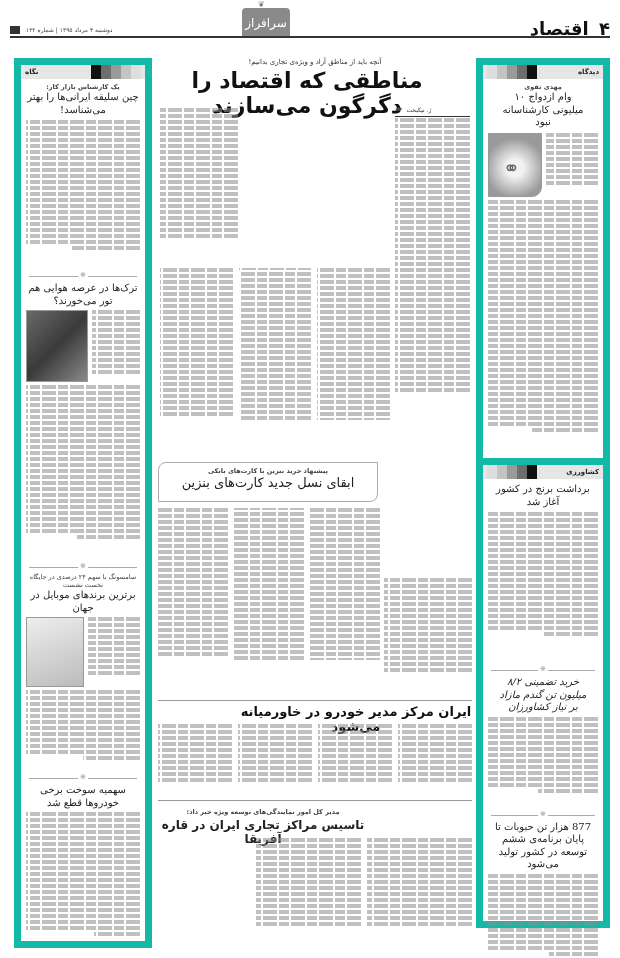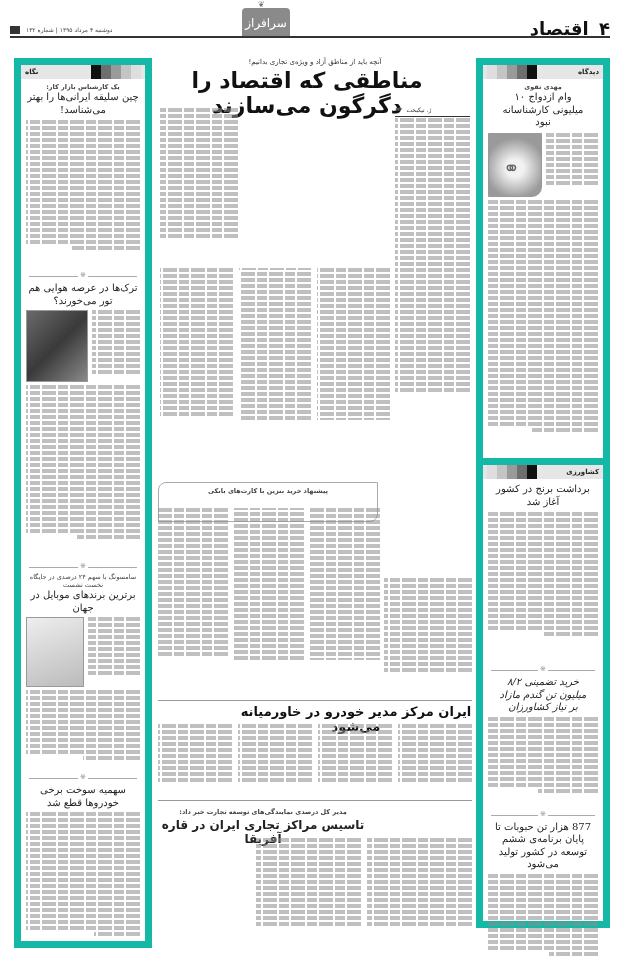--- a/index.html
+++ b/index.html
@@ -511,22 +511,23 @@
     <span class="l"></span>
     <span class="l"></span>
     <span class="l"></span>
     <span class="l"></span>
     <span class="l"></span>
     <span class="l"></span>
     <span class="l"></span>
     <span class="l"></span>
 </div>
 
-<div class="abs rounded-hdr" style="left:158px; top:462px; width:220px; height:40px; padding-top:4px;margin-top:20px;">
+<div class="abs rounded-hdr" style="left:158px; top:462px; width:220px; height:40px; padding-top:4px;">
   <div class="kicker">پیشنهاد خرید بنزین با کارت‌های بانکی</div>
+  <div class="headline" style="font-size:13px; font-family:'DejaVu Sans', sans-serif;">ابقای نسل جدید کارت‌های بنزین</div>
 </div>
 
 <div class="abs body-text" style="left:158px; top:508px; width:222px; height:186px; column-count:3; column-gap:6px;">
   <span class="l"></span>
     <span class="l"></span>
     <span class="l"></span>
     <span class="l"></span>
     <span class="l"></span>
     <span class="l"></span>
     <span class="l"></span>
@@ -658,21 +659,21 @@
     <span class="l"></span>
     <span class="l"></span>
     <span class="l"></span>
     <span class="l"></span>
     <span class="l"></span>
     <span class="l"></span>
     <span class="l"></span>
 </div>
 
 <div class="abs" style="left:158px; top:800px; width:314px; height:1px; background:#999;"></div>
-<div class="abs kicker" style="left:158px; top:808px; width:210px;">مدیر کل درصدی نمایندگی‌های توسعه تجارت خبر داد:</div>
+<div class="abs kicker" style="left:158px; top:808px; width:210px;">مدیر کل امور نمایندگی‌های توسعه ویژه خبر داد:</div>
 <div class="abs" style="left:158px; top:818px; width:210px; font-size:12px; font-weight:bold; color:#222; text-align:center;">تاسیس مراکز تجاری ایران در قاره آفریقا</div>
 
 <div class="abs body-text" style="left:256px; top:838px; width:216px; height:92px; column-count:2; column-gap:6px;">
   <span class="l"></span>
     <span class="l"></span>
     <span class="l"></span>
     <span class="l"></span>
     <span class="l"></span>
     <span class="l"></span>
     <span class="l"></span>

